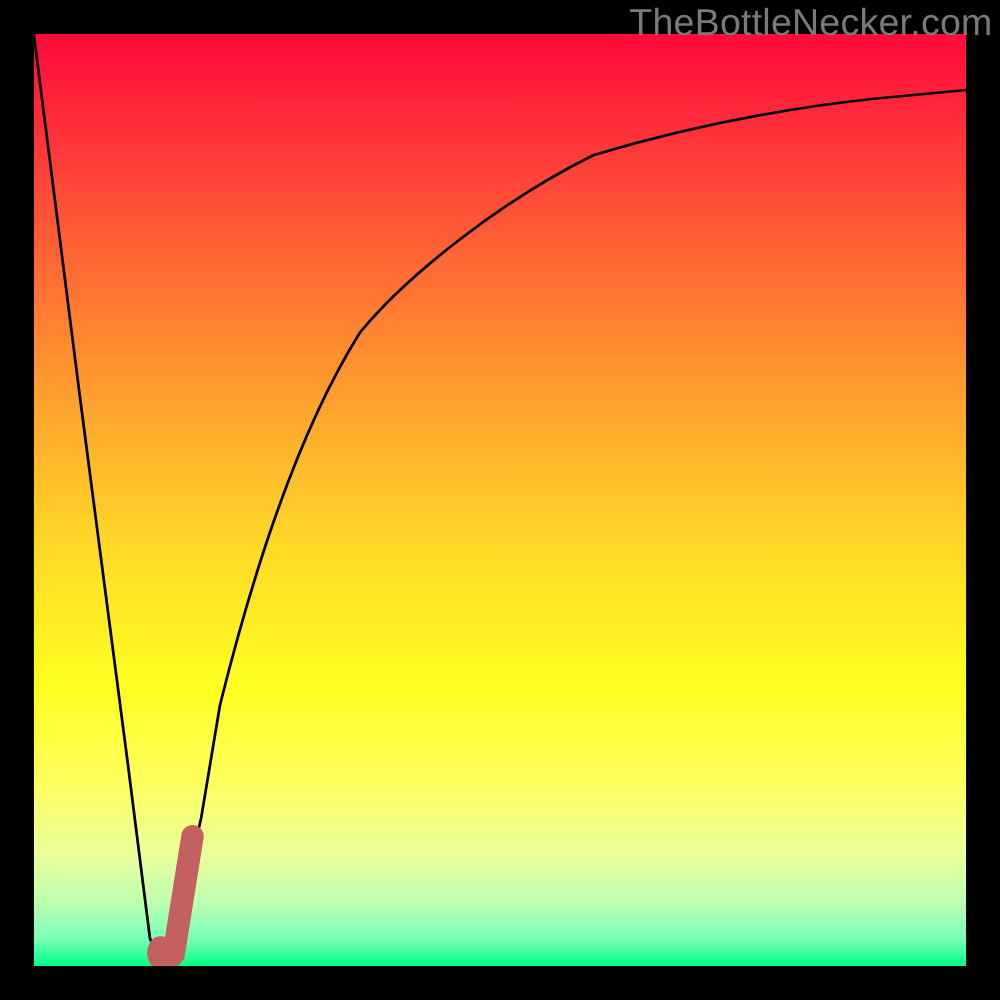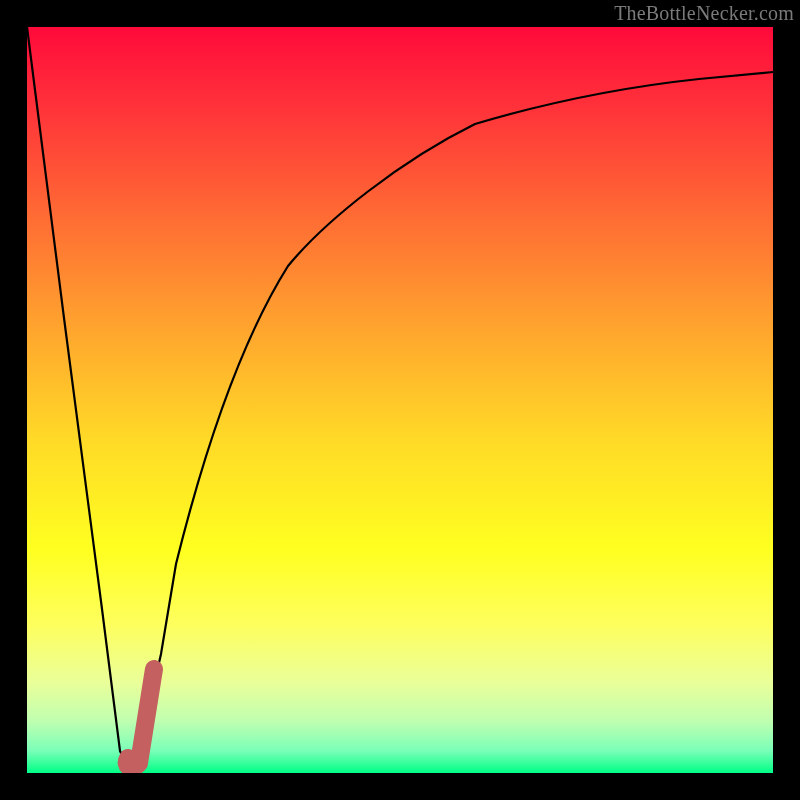--- a/index.html
+++ b/index.html
@@ -53,24 +53,23 @@
     left: 0;
     top: 0;
     width: 100%;
     height: 100%;
   }
   .watermark {
     position: absolute;
     top: 2px;
     right: 6px;
     color: #7a7a7a;
-    font-size: 20px;
+    font-size: 30px;
     font-weight: 400;
     letter-spacing: 0.2px;
-    font-family: Liberation Serif, serif;
   }
 </style>
 </head>
 <body>
 
 <div class="frame">
 
   <div class="plot-area">
     <div class="gradient-bg"></div>
 

